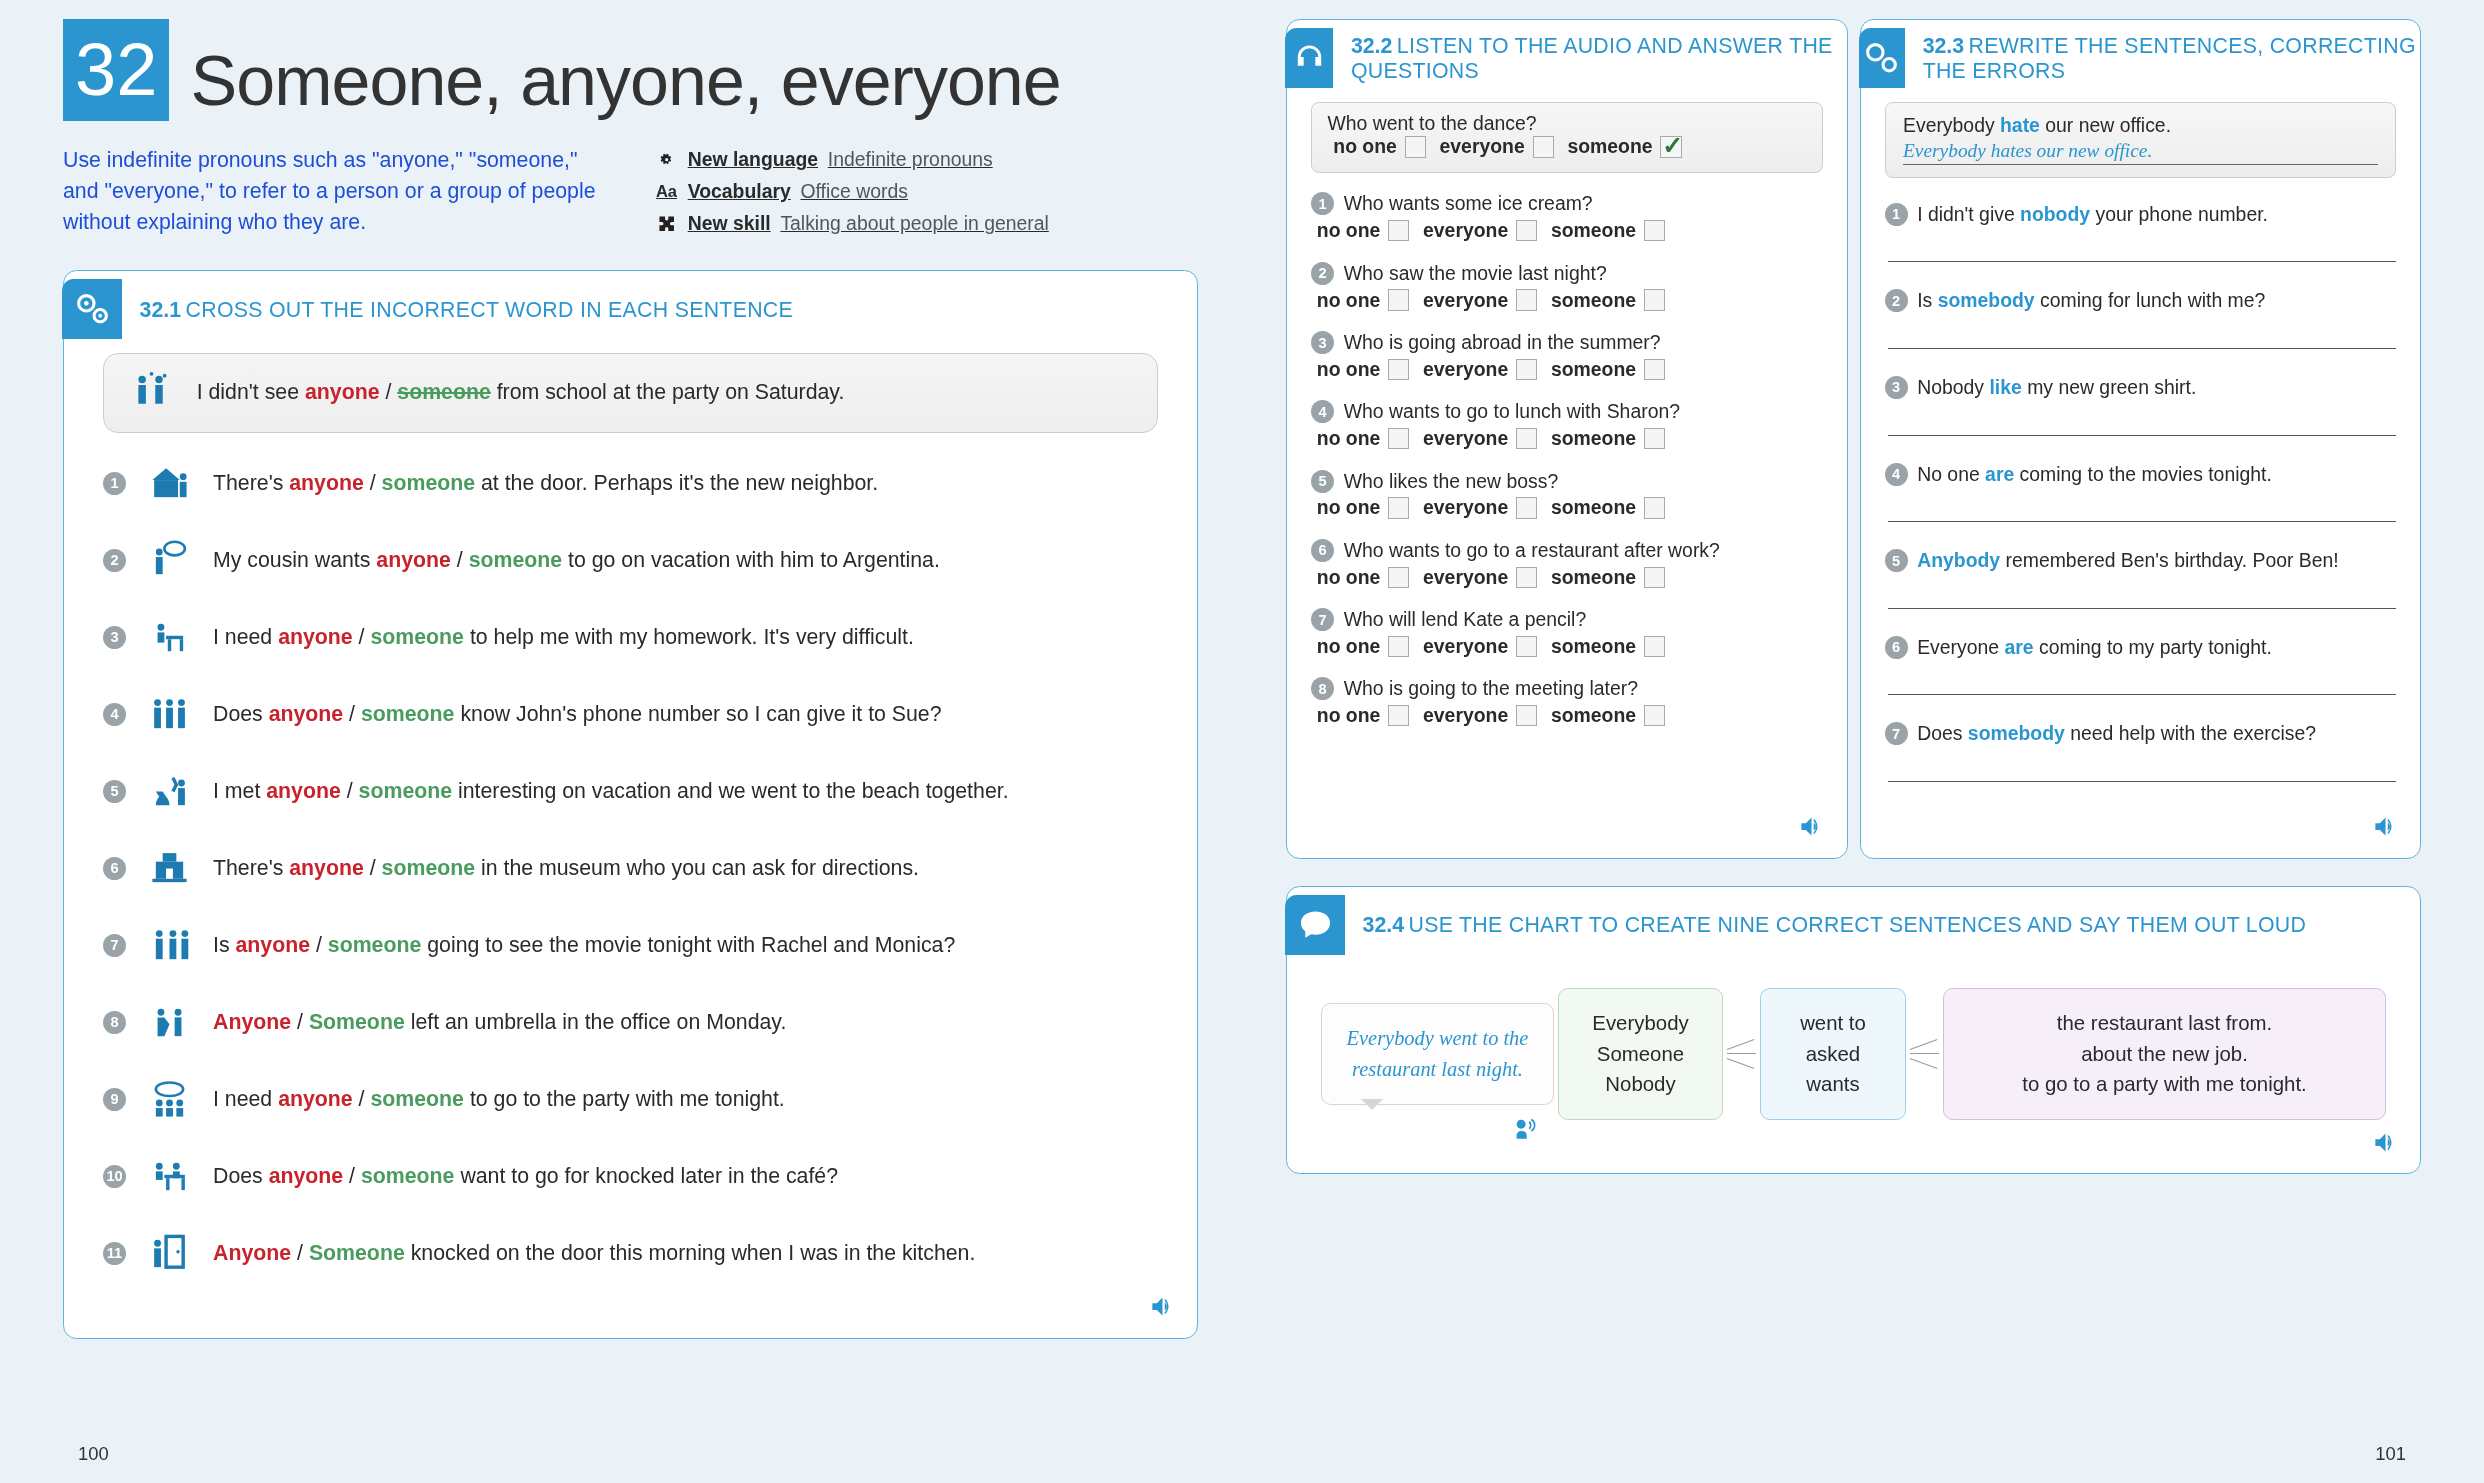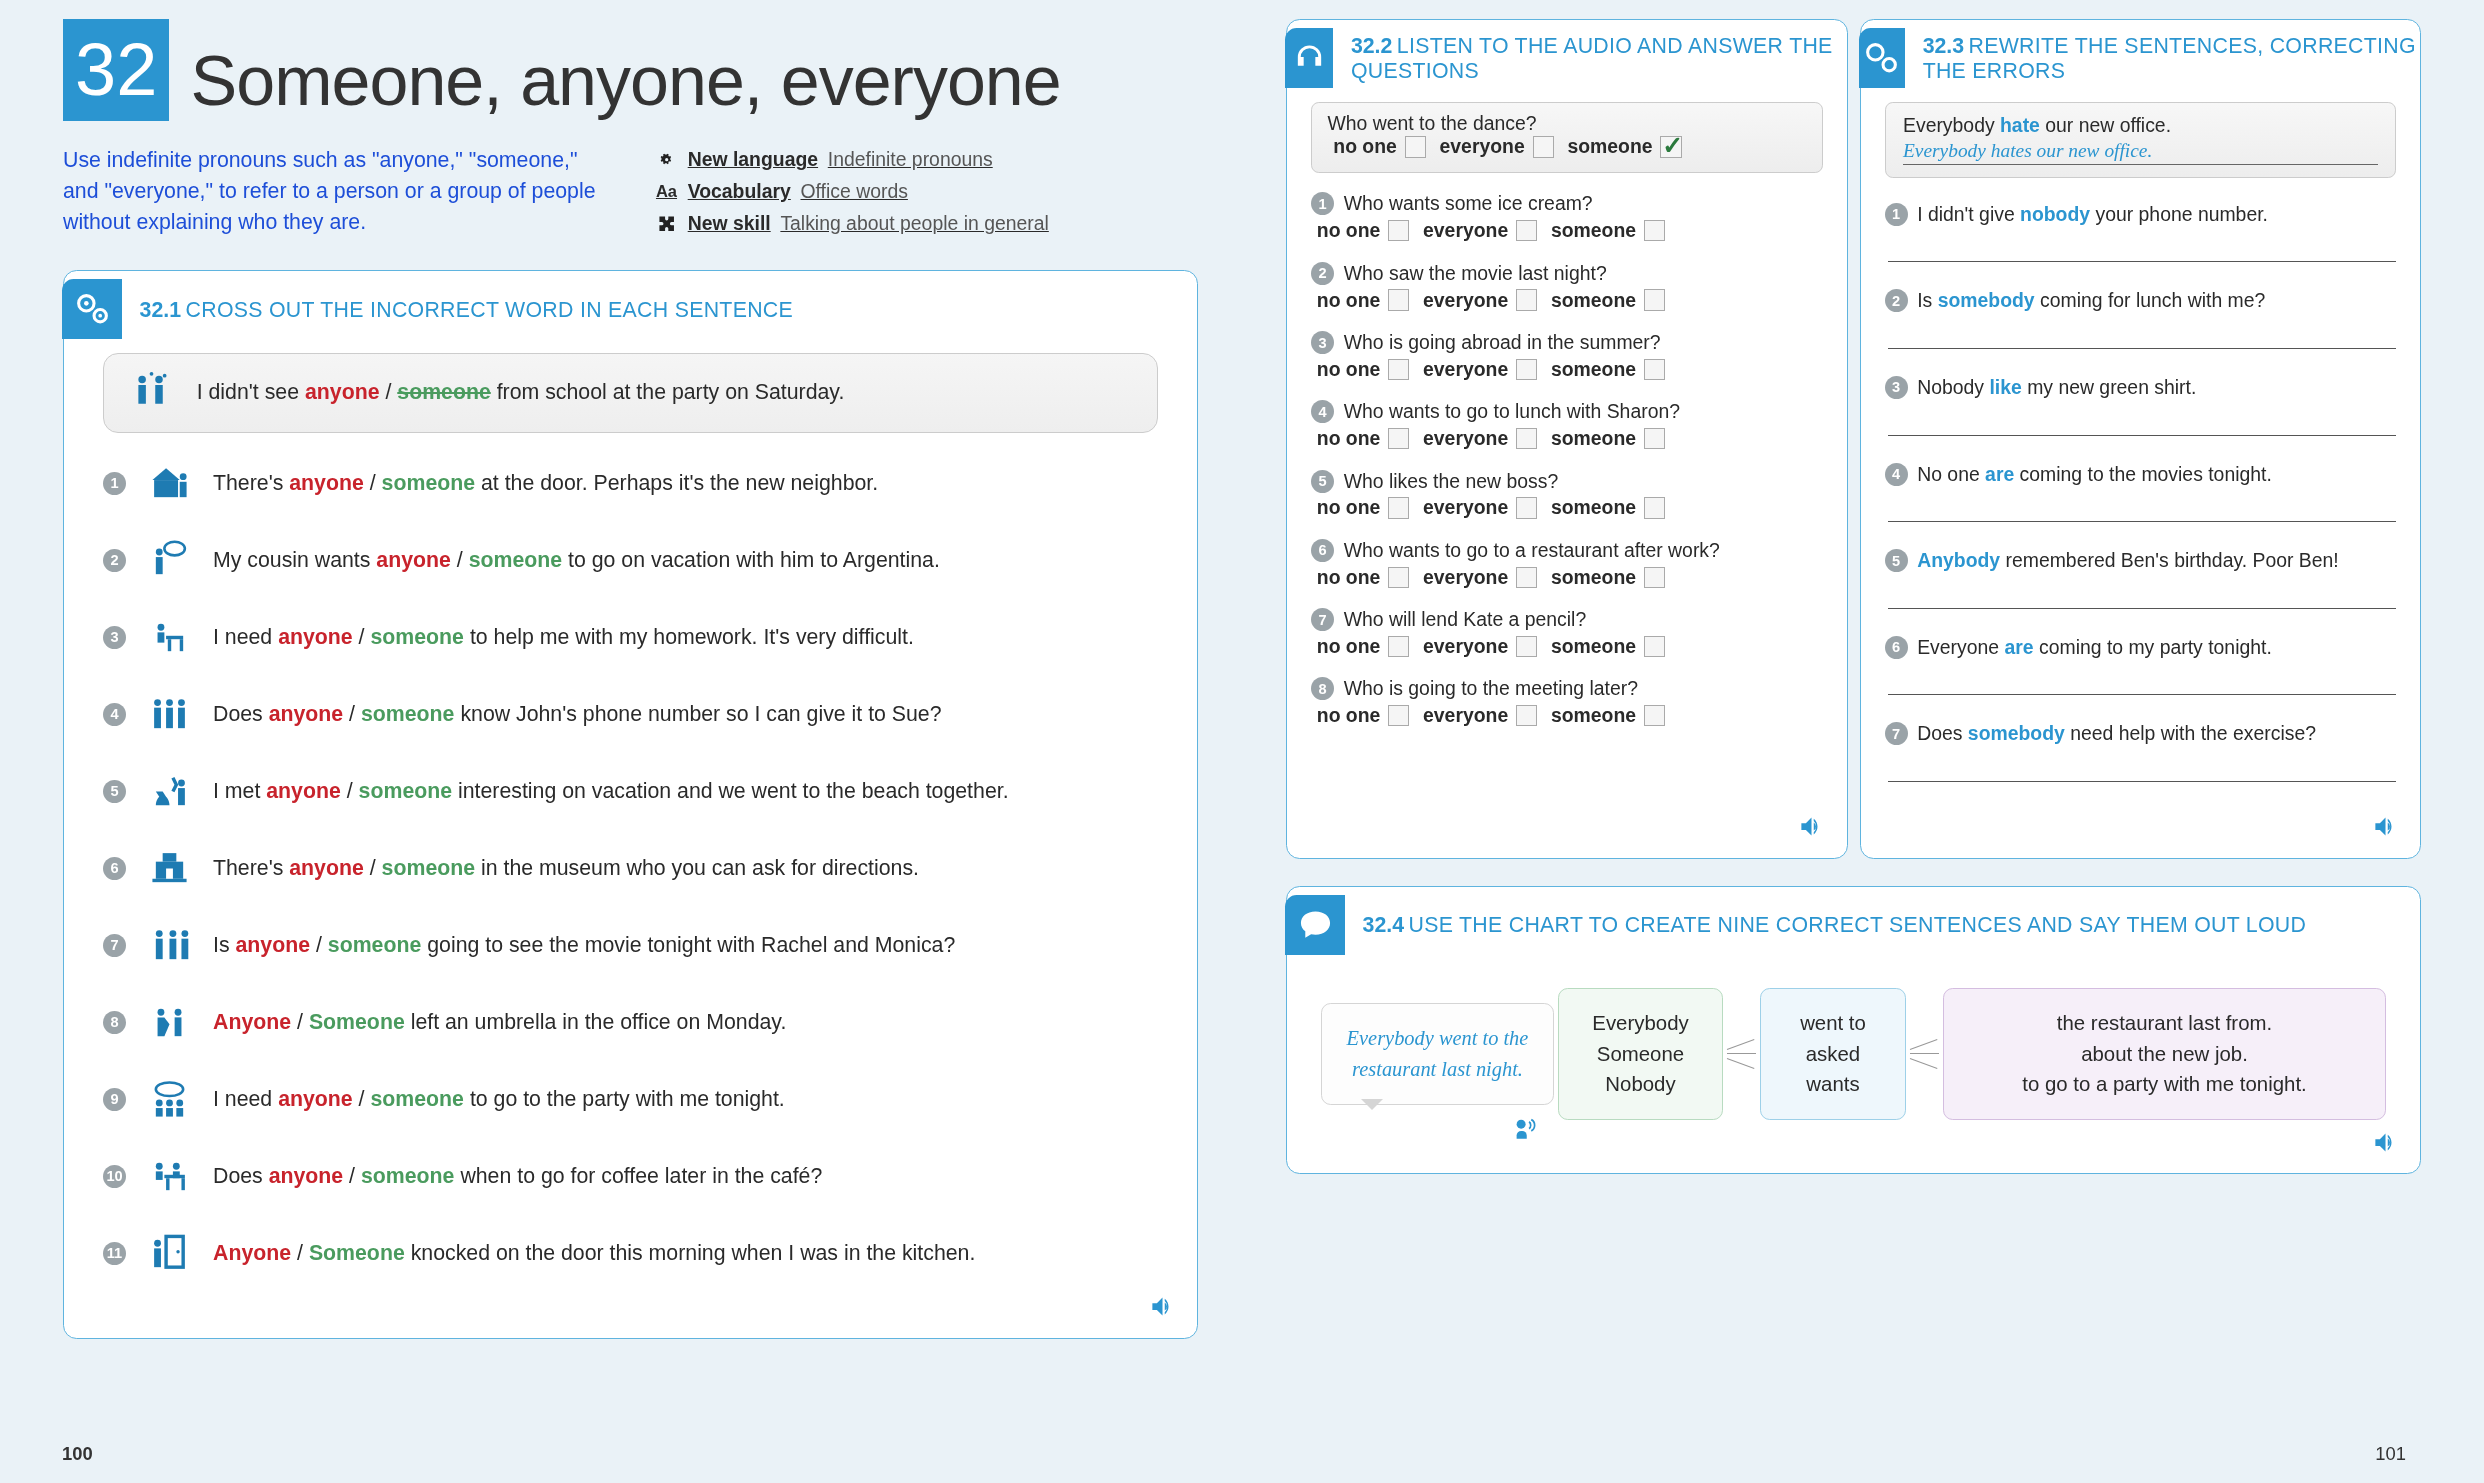--- a/index.html
+++ b/index.html
@@ -9,21 +9,21 @@
   width: 2484px;
   height: 1484px;
   display: flex;
   padding: 0;
   color: #2a2a2a;
 }
 .page { width: 1242px; padding: 19.4px 53px 29px; position: relative; }
 .page-left { padding-left: 63px; padding-right: 44px; }
 .page-right { padding-left: 44px; padding-right: 63px; }
 .page-number { position: absolute; bottom: 19.4px; font-size: 18.4px; color: #333; }
-.page-left .page-number { left: 62px; font-weight: bold; }
+.page-left .page-number { left: 78px; }
 .page-right .page-number { right: 78px; }
 
 .chapter-header { display: flex; align-items: flex-end; margin-bottom: 24px; }
 .chapter-badge { background: #2b95d0; color: #fff; font-size: 74px; font-weight: 300; padding: 0 12px; height: 102px; line-height: 102px; }
 .chapter-title { font-size: 70px; font-weight: 300; color: #333; margin-left: 21.3px; letter-spacing: -1px; }
 
 .intro-row { display: flex; gap: 49px; margin-bottom: 29px; font-size: 21.3px; line-height: 1.45; }
 .intro-text { flex: 1; color: #1d4ed8; }
 .info-list { flex: 1; font-size: 19.4px; }
 .info-item { display: flex; align-items: center; gap: 9.7px; margin-bottom: 3.9px; text-decoration: underline; }
@@ -271,21 +271,21 @@
               <svg width="45" height="41" viewBox="0 0 24 24" fill="#1e7bb2">
                 <circle cx="6" cy="6" r="2"></circle>
                 <rect x="4" y="9" width="4" height="5"></rect>
                 <rect x="9" y="11" width="12" height="2"></rect>
                 <rect x="10" y="13" width="2" height="7"></rect>
                 <rect x="19" y="13" width="2" height="7"></rect>
                 <circle cx="16" cy="6" r="2"></circle>
                 <rect x="14" y="9" width="4" height="4"></rect>
               </svg>
             </span>
-    <span><span>Does </span><span class="word-red">anyone</span><span> / </span><span class="word-green">someone</span><span> when to go for coffee later in the café?</span></span>
+    <span><span>Does </span><span class="word-red">anyone</span><span> / </span><span class="word-green">someone</span><span> want to go for knocked later in the café?</span></span>
           </div>
           <div class="line-item">
             <span class="num-bullet">11</span>
     <span class="line-icon">
               <svg width="45" height="41" viewBox="0 0 24 24" fill="#1e7bb2">
                 <rect x="10" y="2" width="10" height="18" fill="none" stroke="#1e7bb2" stroke-width="2"></rect>
                 <circle cx="17" cy="11" r="1"></circle>
                 <circle cx="5" cy="6" r="2"></circle>
                 <rect x="3" y="9" width="4" height="11"></rect>
               </svg>

